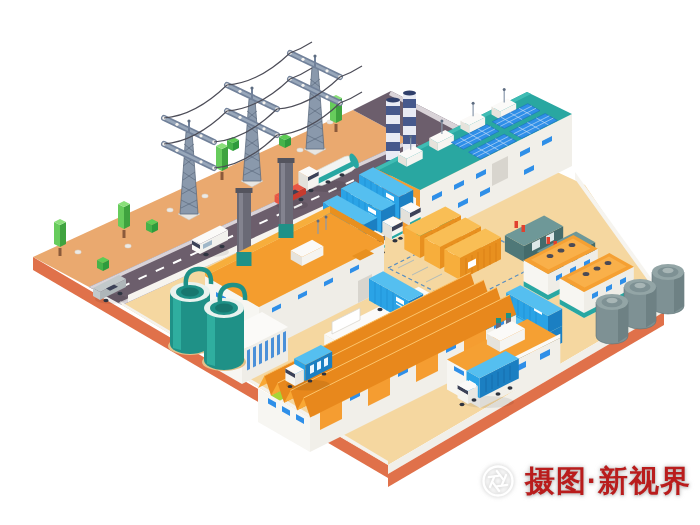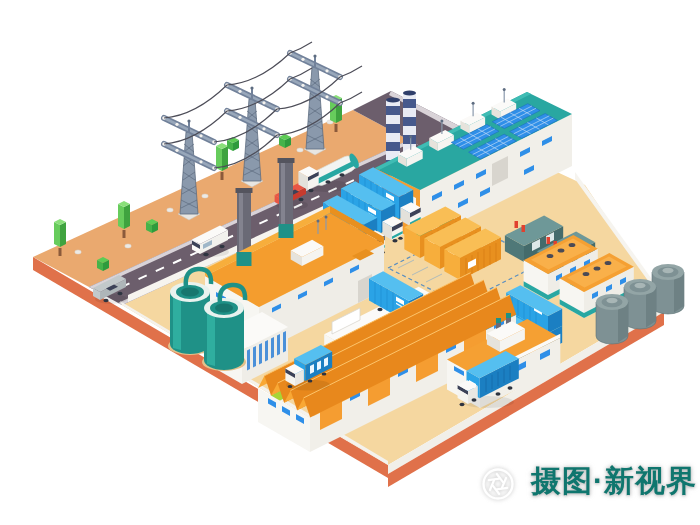--- a/index.html
+++ b/index.html
@@ -1,20 +1,20 @@
 <!DOCTYPE html>
 <html><head>
 <meta charset="utf-8">
 <style>
   html,body{margin:0;padding:0;background:#fff;}
   .stage{position:relative;width:700px;height:525px;background:#ffffff;overflow:hidden;
          font-family:"Liberation Sans",sans-serif;}
   .stage svg{display:block;}
-  .watermark{position:absolute;left:480px;top:460px;height:42px;display:flex;align-items:flex-end;gap:15px;
-             color:#0f766e;pointer-events:none;}
+  .watermark{position:absolute;left:480px;top:460px;height:42px;display:flex;align-items:center;gap:9px;
+             color:#b91c1c;pointer-events:none;}
   .wm-icon{width:36px;height:36px;filter:drop-shadow(0 0 2px rgba(165,165,165,.7));}
   .wm-text{font-size:30px;font-weight:bold;letter-spacing:1px;white-space:nowrap;
            text-shadow:0 0 1px #cfcfcf,0 0 5px rgba(160,160,160,.65),0 1px 3px rgba(150,150,150,.5);}
 </style>
 </head>
 <body>
 
 <div class="stage">
 <svg width="700" height="525" viewBox="0 0 700 525">
 

